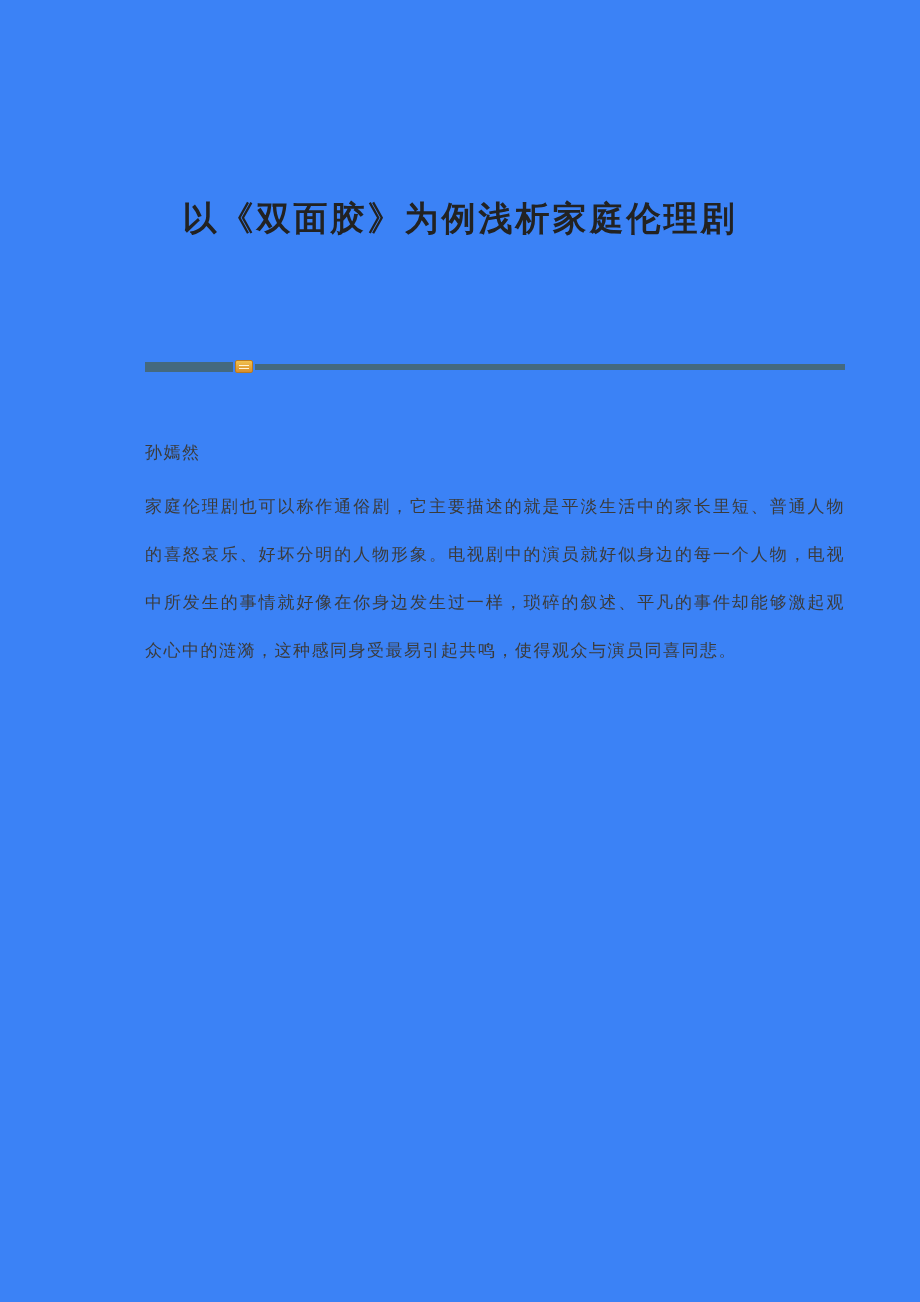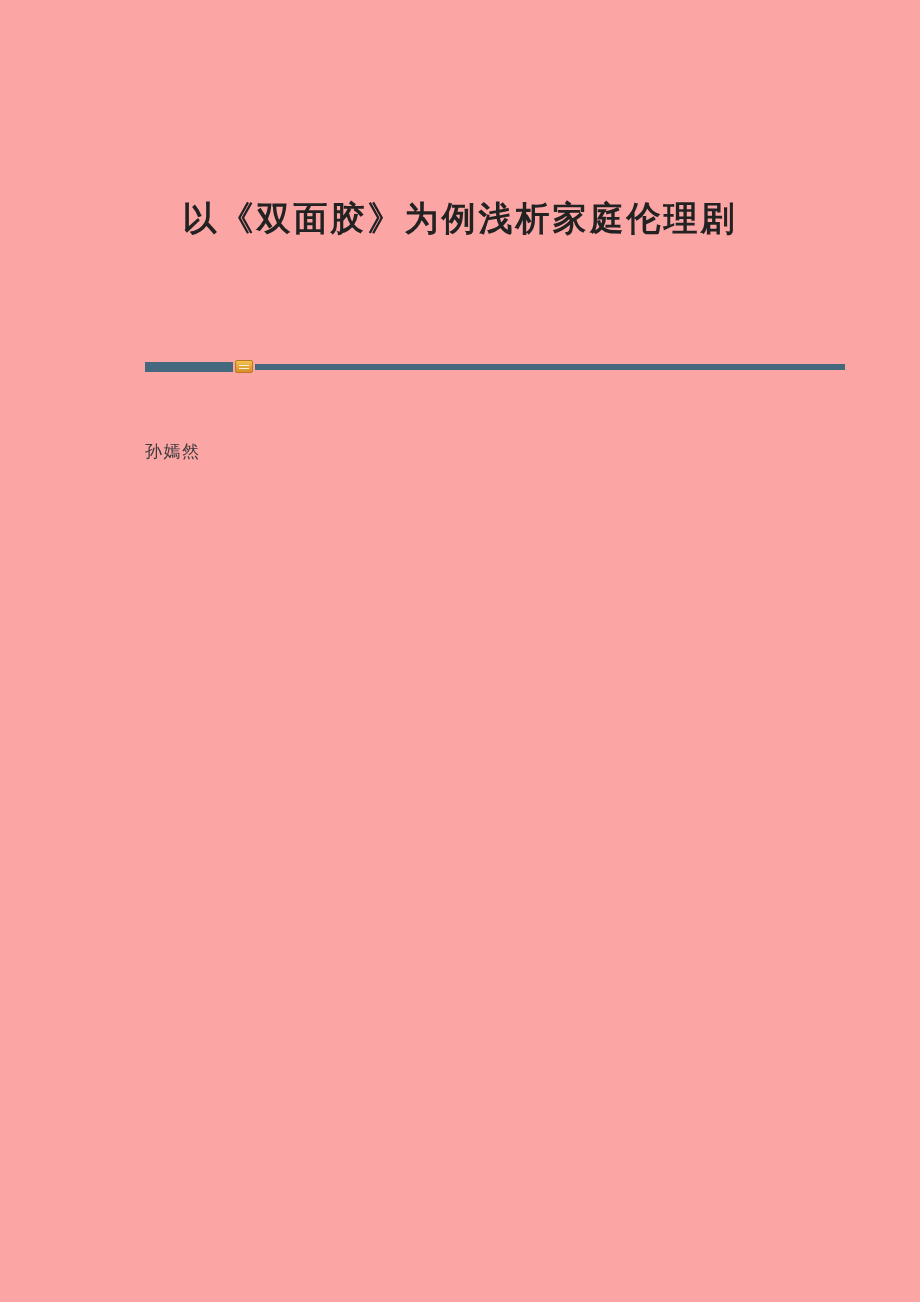--- a/index.html
+++ b/index.html
@@ -8,21 +8,21 @@
     width: 920px;
     min-height: 1302px;
     margin: 0 auto;
     font-family: "Liberation Serif", "DejaVu Serif", serif;
     color: #3b3b3b;
     position: relative;
   }
   .page {
     width: 920px;
     min-height: 1302px;
-    background: #fca5a5;
+    background: #3b82f6;
     padding-top: 196px;
   }
   .doc-title {
     text-align: center;
     font-size: 34px;
     font-weight: bold;
     letter-spacing: 3px;
     color: #222222;
     font-family: "Liberation Serif", "DejaVu Serif", serif;
   }
@@ -66,21 +66,21 @@
   }
   .content {
     width: 700px;
     margin: 56px 0 0 145px;
     font-size: 17px;
     line-height: 48px;
     letter-spacing: 1.5px;
     text-align: justify;
     color: #3b3b3b;
   }
-  .content p { margin: 0 0 8px 0; font-family: Liberation Mono, monospace; }
+  .content p { margin: 0 0 8px 0; }
   .content p.author { margin-bottom: 6px; }
   .content p.section-heading { margin-top: 6px; }
 </style>
 </head>
 <body>
 
 <div class="page">
 
   <h1 class="doc-title">以《双面胶》为例浅析家庭伦理剧</h1>
 
@@ -88,16 +88,17 @@
     <span class="seg-thick"></span>
     <span class="doc-icon"></span>
     <span class="seg-thin"></span>
   </div>
 
   <div class="content">
     <p class="author">孙嫣然</p>
 
 
 
+    <p>家庭伦理剧也可以称作通俗剧，它主要描述的就是平淡生活中的家长里短、普通人物的喜怒哀乐、好坏分明的人物形象。电视剧中的演员就好似身边的每一个人物，电视中所发生的事情就好像在你身边发生过一样，琐碎的叙述、平凡的事件却能够激起观众心中的涟漪，这种感同身受最易引起共鸣，使得观众与演员同喜同悲。</p>
 
   </div>
 
 </div>
 
 </body></html>

